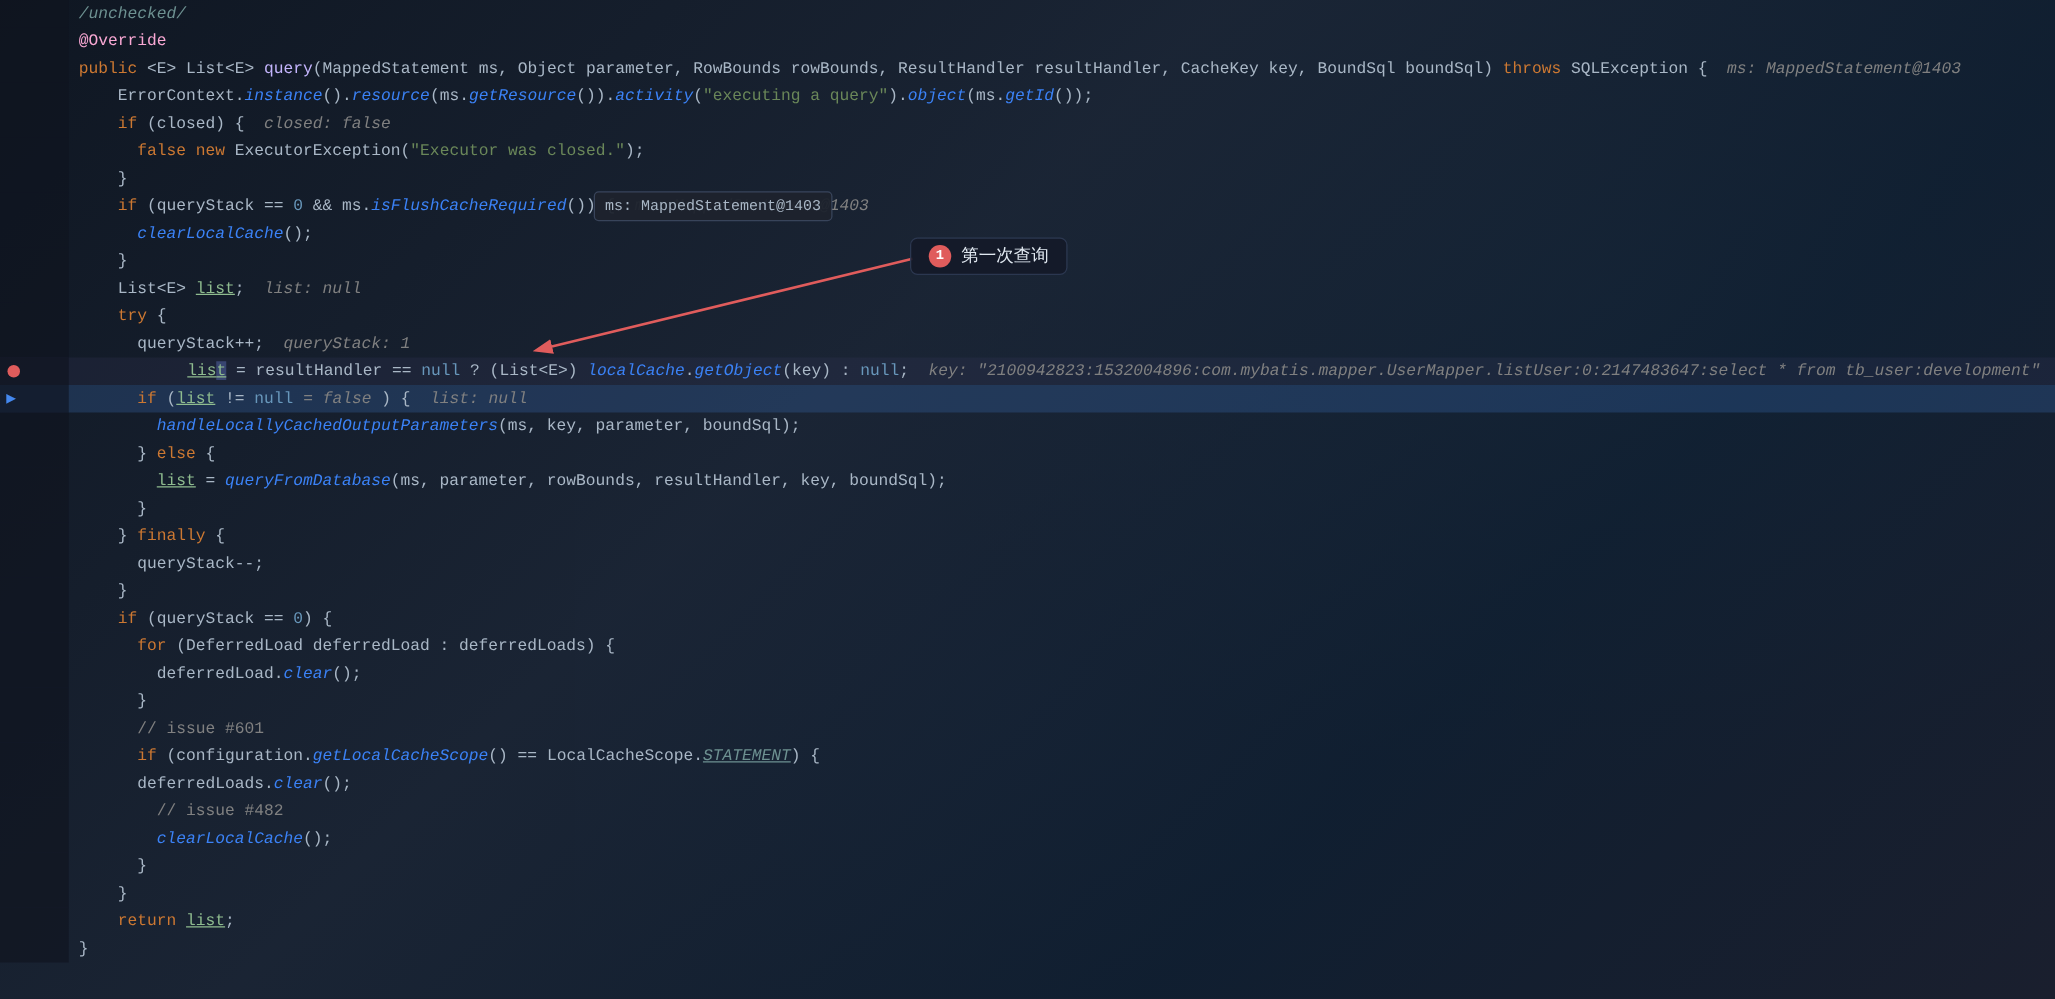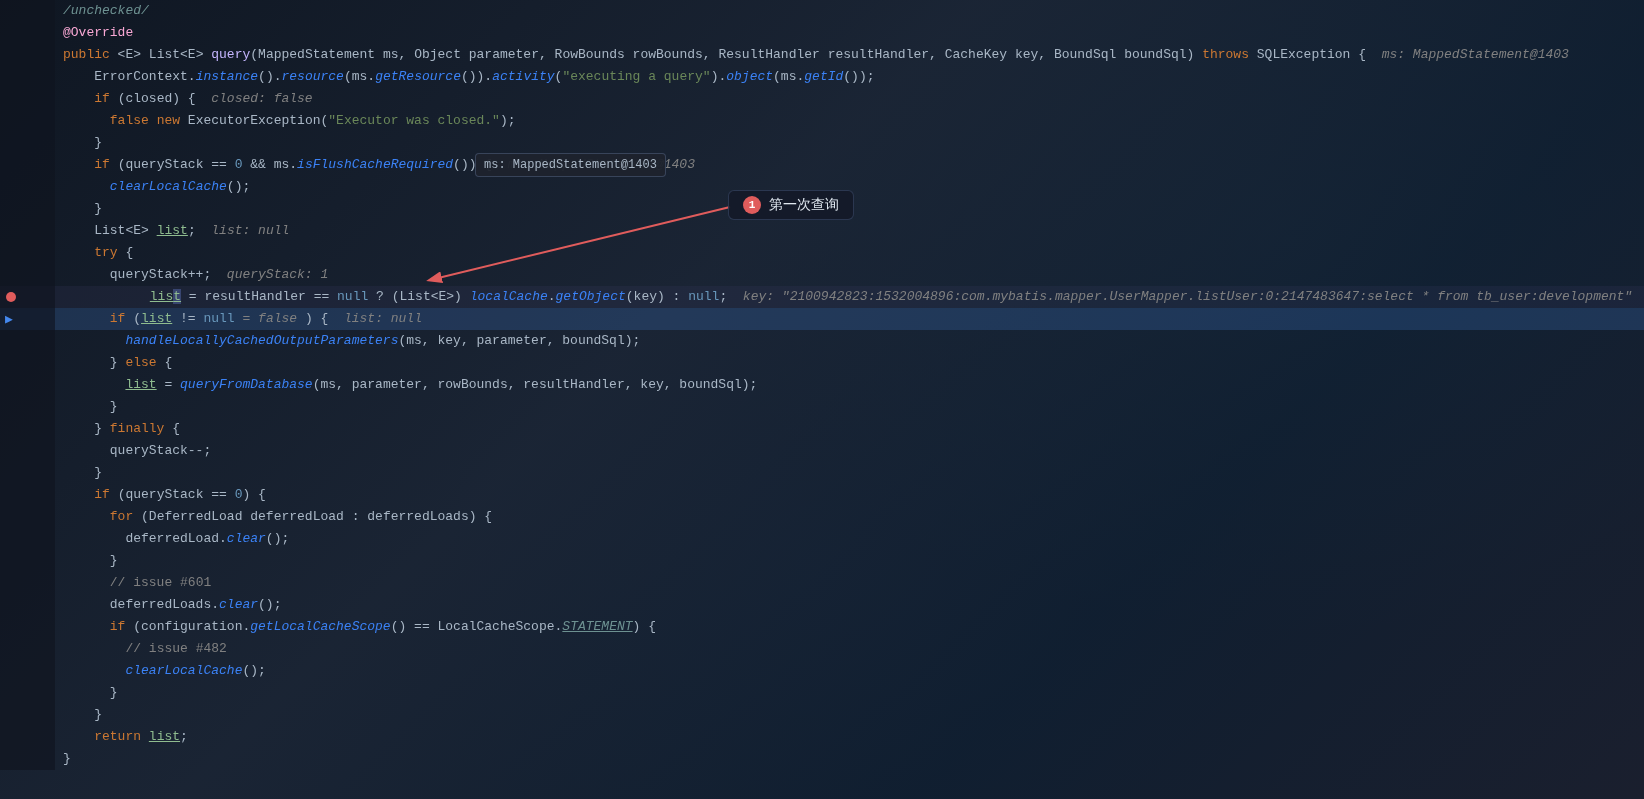--- a/index.html
+++ b/index.html
@@ -310,26 +310,26 @@
       <div class="line-content">      }</div>
     </div>
 
     <div class="code-line">
       <div class="line-gutter"></div>
       <div class="line-content">      <span class="comment">// issue #601</span></div>
     </div>
 
     <div class="code-line">
       <div class="line-gutter"></div>
+      <div class="line-content">      <span class="kw">if</span> (configuration.<span class="italic-method">getLocalCacheScope</span>() == <span class="type">LocalCacheScope</span>.<span class="italic-method" style="font-style:italic;text-decoration:underline;color:#6d9191;">STATEMENT</span>) {</div>
+    </div>
+
+    <div class="code-line">
+      <div class="line-gutter"></div>
       <div class="line-content">      deferredLoads.<span class="italic-method">clear</span>();</div>
-    </div>
-
-    <div class="code-line">
-      <div class="line-gutter"></div>
-      <div class="line-content">      <span class="kw">if</span> (configuration.<span class="italic-method">getLocalCacheScope</span>() == <span class="type">LocalCacheScope</span>.<span class="italic-method" style="font-style:italic;text-decoration:underline;color:#6d9191;">STATEMENT</span>) {</div>
     </div>
 
     <div class="code-line">
       <div class="line-gutter"></div>
       <div class="line-content">        <span class="comment">// issue #482</span></div>
     </div>
 
     <div class="code-line">
       <div class="line-gutter"></div>
       <div class="line-content">        <span class="italic-method">clearLocalCache</span>();</div>

